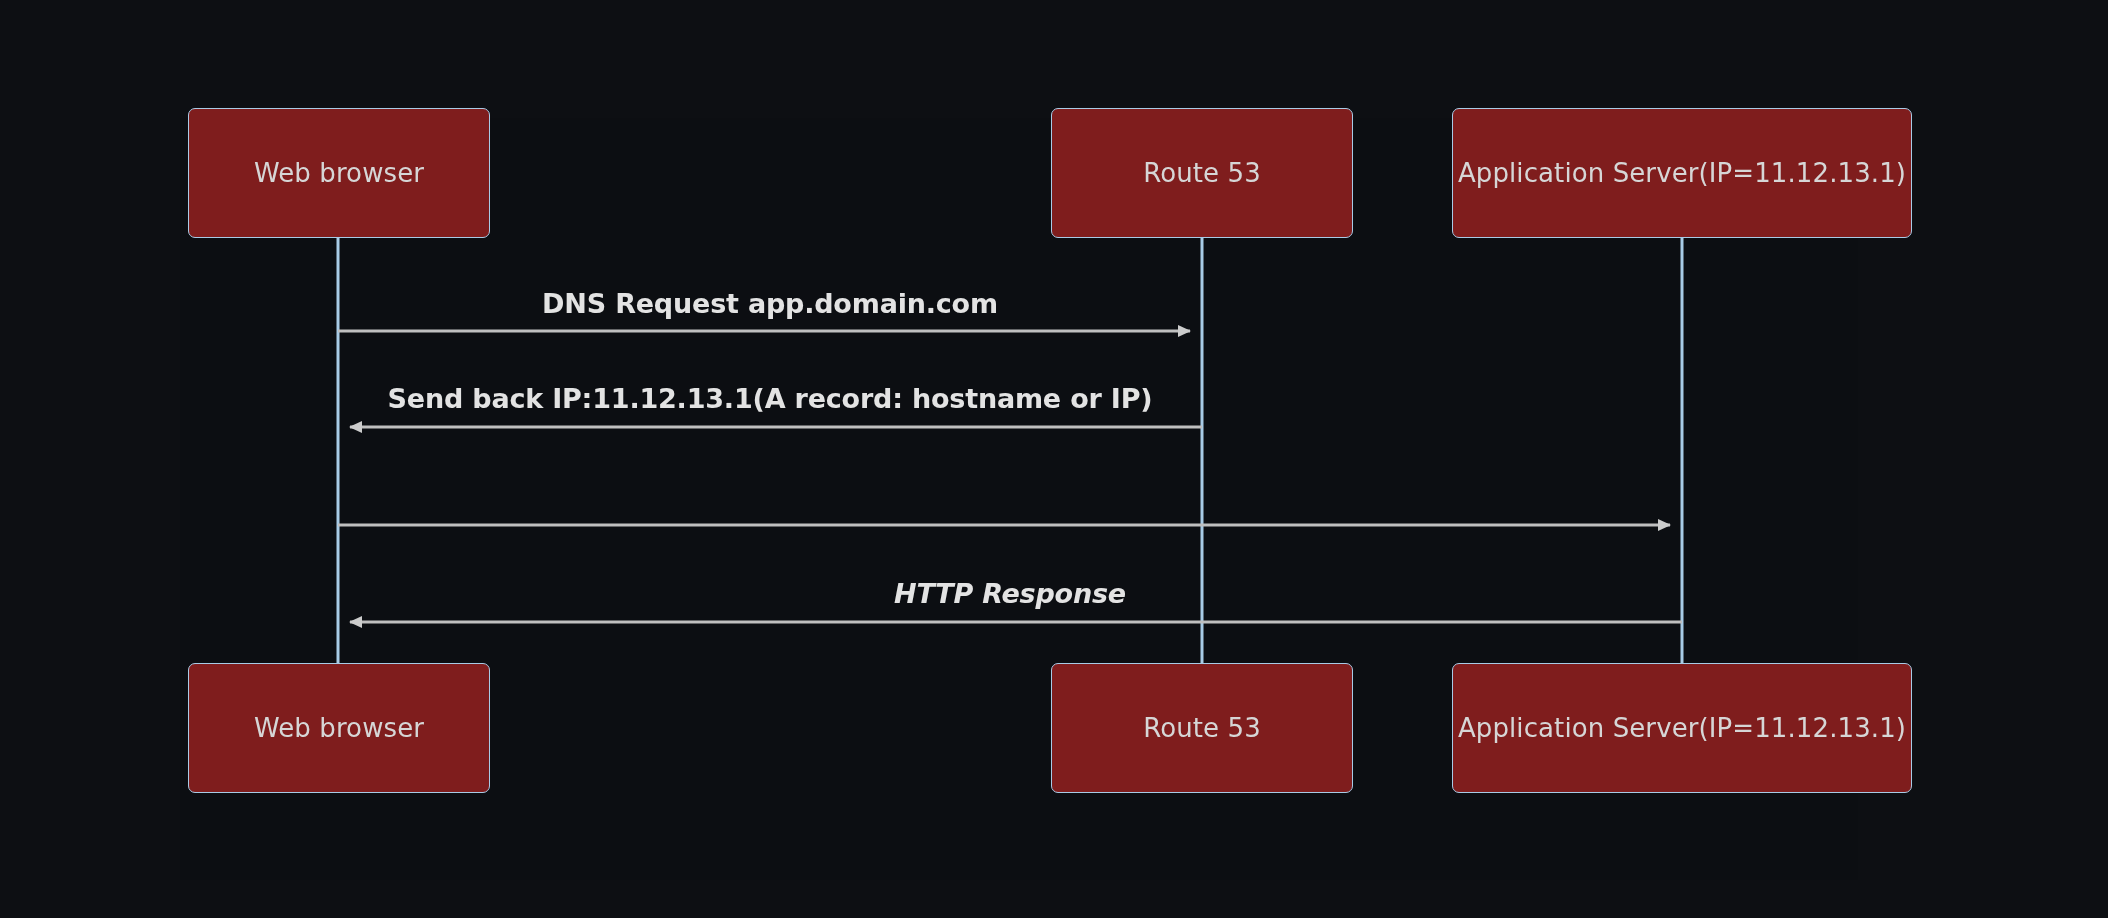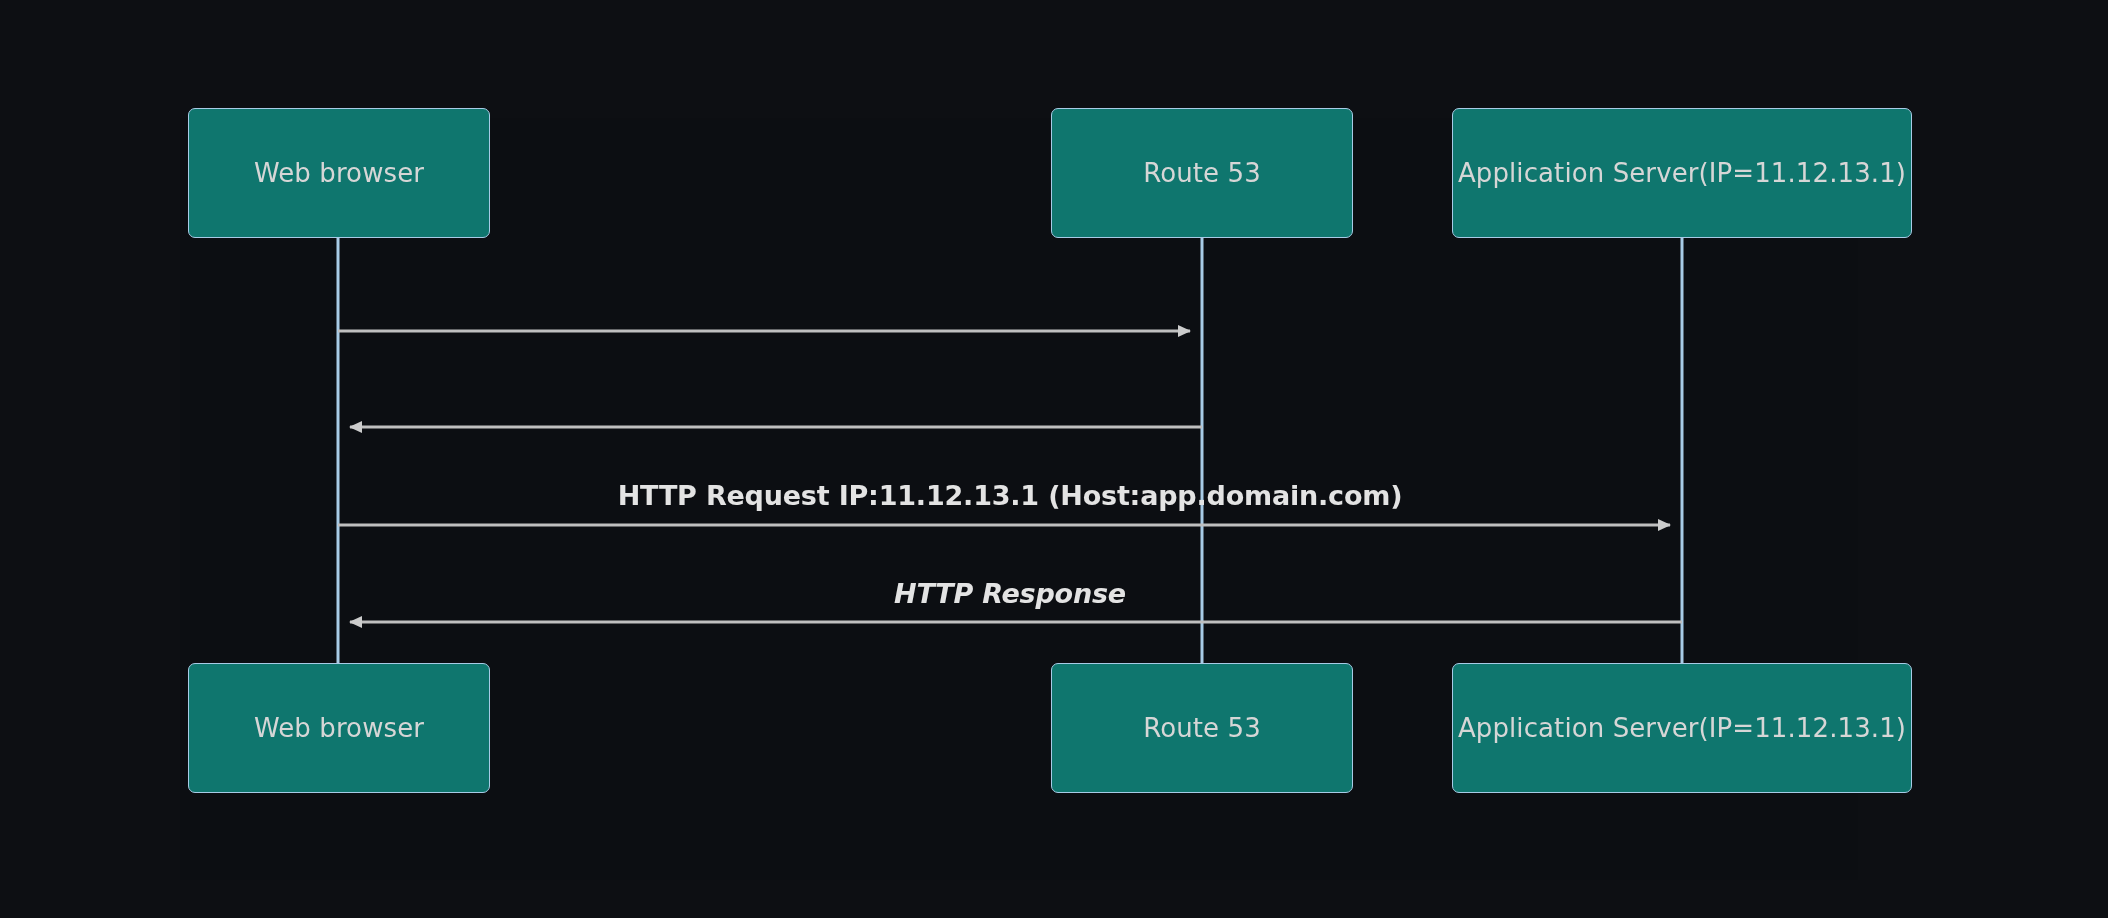--- a/index.html
+++ b/index.html
@@ -22,21 +22,21 @@
     width:1678px; height:762px;
     background:#0c0e12;
   }
   #diagram-svg {
     position:absolute;
     left:0; top:0;
     width:2108px; height:918px;
   }
   .participant-box {
     position:absolute;
-    background:#0f766e;
+    background:#7f1d1d;
     border:1.6px solid #a8cbe6;
     border-radius:7px;
     display:flex;
     align-items:center;
     justify-content:center;
   }
   .participant-label {
     color:#d6d6d6;
     font-family:"DejaVu Sans", sans-serif;
     font-size:26px;
@@ -108,19 +108,20 @@
   </div>
 
   <div class="participant-box" style="left:1051px; top:663px; width:302px; height:130px;">
     <span class="participant-label">Route 53</span>
   </div>
 
   <div class="participant-box" style="left:1452px; top:663px; width:460px; height:130px;">
     <span class="participant-label">Application Server(IP=11.12.13.1)</span>
   </div>
 
+  <div class="msg-label" style="left:770px; top:288px;">DNS Request app.domain.com</div>
 
+  <div class="msg-label" style="left:770px; top:383px;">Send back IP:11.12.13.1(A record: hostname or IP)</div>
 
-  <div class="msg-label" style="left:1010px; top:480px;">HTTP Request IP:11.12.13.1 (Host:app.domain.com)</div>
 
   <div class="msg-label" style="left:1010px; top:578px;font-style:italic;">HTTP Response</div>
 
 </div>
 
 </body></html>

